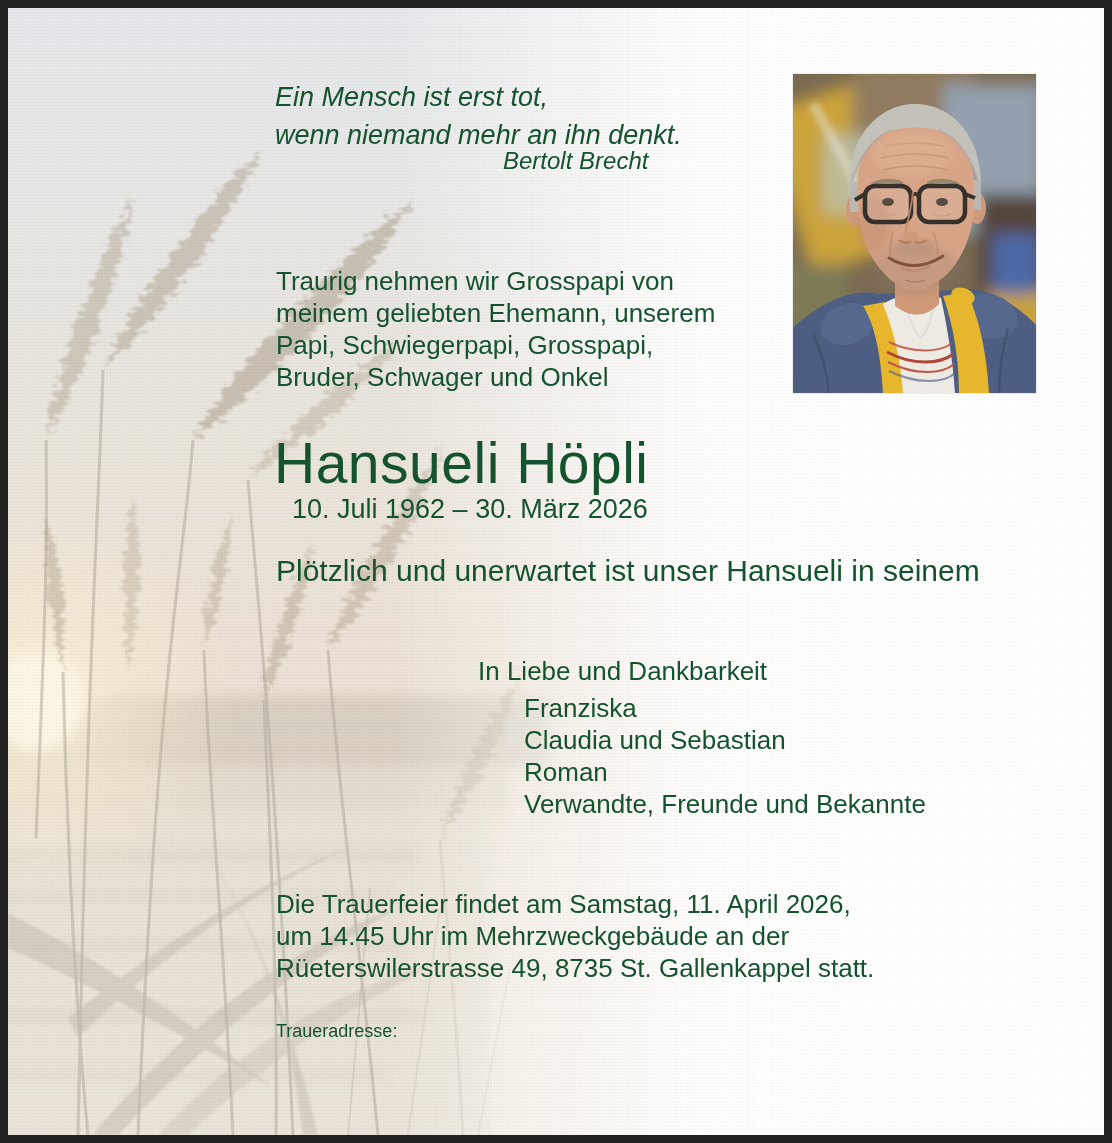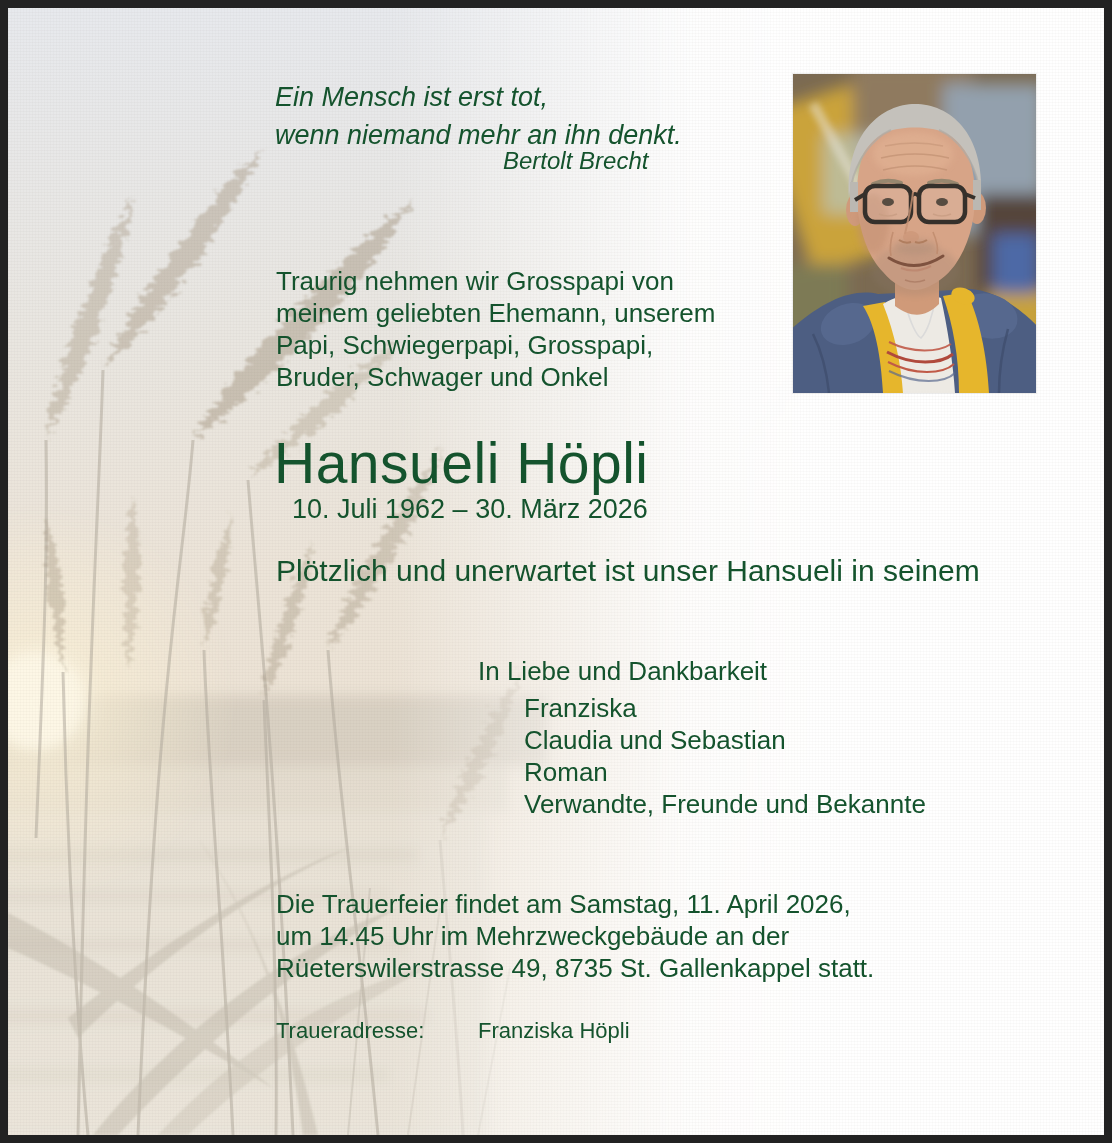--- a/index.html
+++ b/index.html
@@ -23,21 +23,21 @@
   .abs{position:absolute;}
   .quote{left:267px;top:70px;font-style:italic;font-size:27px;line-height:38px;}
   .attribution{left:495px;top:138px;font-style:italic;font-size:24px;line-height:30px;}
   .intro{left:268px;top:257px;font-size:26px;line-height:32px;}
   .name{left:266px;top:425px;font-size:57px;line-height:60px;letter-spacing:0.5px;}
   .dates{left:284px;top:484px;font-size:27px;line-height:34px;}
   .message{left:268px;top:547px;font-size:30px;line-height:32px;}
   .closing-heading{left:470px;top:647px;font-size:26px;line-height:32px;}
   .mourners{left:470px;top:684px;font-size:26px;line-height:32px;margin-left:46px;}
   .funeral{left:268px;top:880px;font-size:26px;line-height:32px;}
-  .condolence{left:268px;top:1007px;font-size:22px;line-height:32px;display:flex;}
+  .condolence{left:268px;top:1007px;font-size:18px;line-height:32px;display:flex;}
   .condolence .label{width:202px;}
   .photo{left:785px;top:66px;width:243px;height:319px;box-shadow:0 0 0 1px rgba(0,0,0,0.06);}
   .photo svg{display:block;width:100%;height:100%;}
 </style>
 </head>
 <body>
 
 <div class="card">
 
   <svg class="bg" viewBox="0 0 1096 1127" preserveAspectRatio="none" aria-hidden="true">
@@ -258,17 +258,16 @@
 
   <div class="abs funeral">
     <div>Die Trauerfeier findet am Samstag, 11. April 2026,</div>
     <div>um 14.45 Uhr im Mehrzweckgebäude an der</div>
     <div>Rüeterswilerstrasse 49, 8735 St. Gallenkappel statt.</div>
   </div>
 
   <div class="abs condolence">
     <div class="label">Traueradresse:</div>
     <div>
-      <div>Franziska Höpli</div>
     </div>
   </div>
 
 </div>
 
 </body></html>

